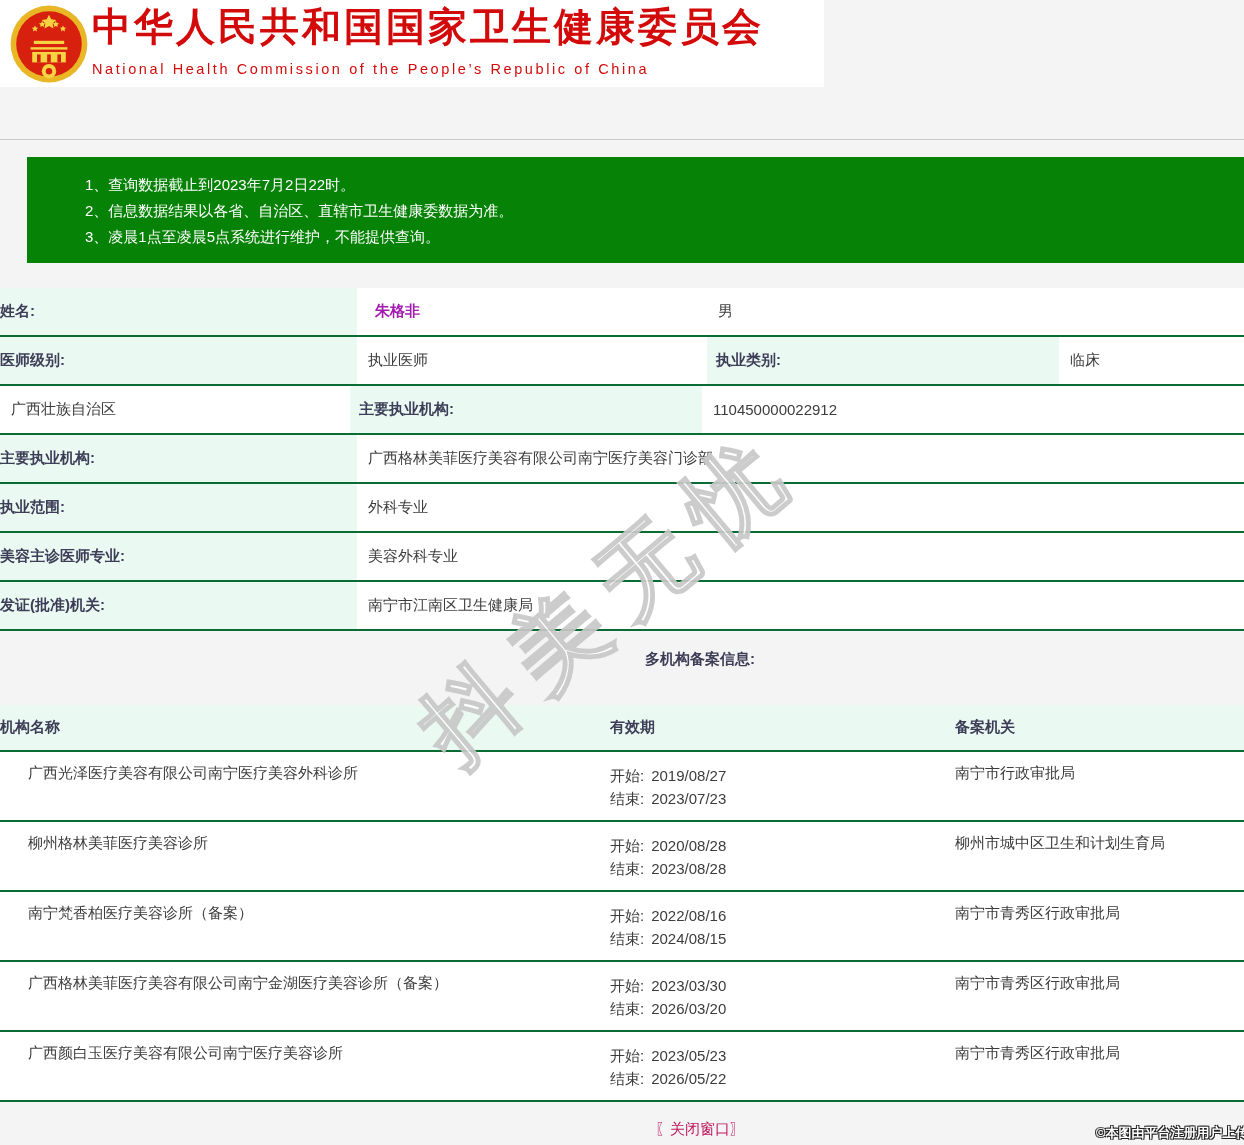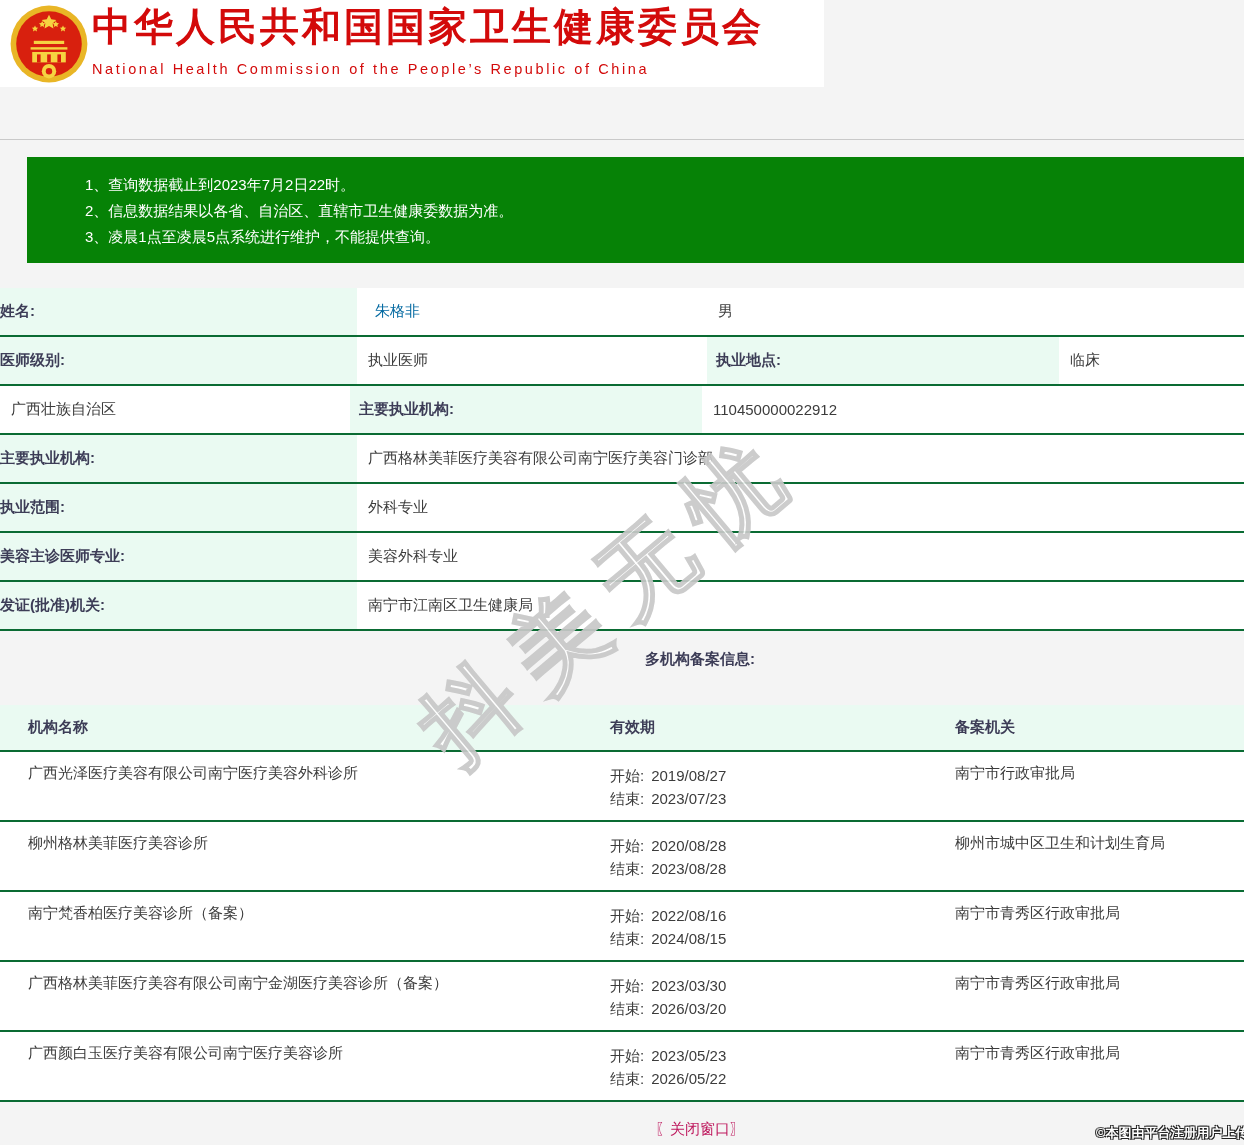--- a/index.html
+++ b/index.html
@@ -45,36 +45,36 @@
   .cell { display:flex; align-items:center; }
   .lab {
     background:#eafaf2; font-weight:bold; color:#3d3d57;
   }
   .lab1 { width:357px; }
   .val  { padding-left:11px; color:#3c3c3c; background:#ffffff; }
   .val1 { width:350px; }
   .lab2 { width:352px; padding-left:9px; }
   .val2 { flex:1; }
   .valwide { flex:1; }
-  .strong { font-weight:normal; color:#0369a1;padding-left:18px; }
+  .strong { font-weight:bold; color:#a21caf;padding-left:18px; }
 
   
   .section-band { height:74px; }
   .section-title {
     padding-top:19px; text-align:center;
     font-weight:bold; color:#3d3d57; font-size:15px;
   }
 
   .sub-table { background:#ffffff; }
   .sub-header {
     display:flex; height:47px; align-items:center;
     background:#eafaf2; border-bottom:2px solid #0a6b33;
     font-weight:bold; color:#3d3d57;
   }
-  .sh1 { width:610px; padding-left:28px; }
+  .sh1 { width:610px; }
   .sh2 { width:345px; }
   .sh3 { flex:1; }
   .srow {
     display:flex; height:70px; border-bottom:2px solid #0a6b33;
     padding-top:12px; background:#ffffff;
   }
   .sc1 { width:610px; padding-left:28px; color:#3c3c3c; }
   .sc2 { width:345px; }
   .sc3 { flex:1; color:#3c3c3c; }
   .date-line { line-height:23px; white-space:nowrap; }
@@ -144,21 +144,21 @@
 
     <div class="irow">
       <div class="cell lab lab1">姓名:</div>
       <div class="cell val val1 strong">朱格非</div>
       <div class="cell val val2">男</div>
     </div>
 
     <div class="irow">
       <div class="cell lab lab1">医师级别:</div>
       <div class="cell val val1">执业医师</div>
-      <div class="cell lab lab2">执业地点:</div>
+      <div class="cell lab lab2">执业类别:</div>
       <div class="cell val val2">临床</div>
     </div>
 
     <div class="irow">
       <div class="cell val val1">广西壮族自治区</div>
       <div class="cell lab lab2">主要执业机构:</div>
       <div class="cell val val2">110450000022912</div>
     </div>
 
     <div class="irow">

